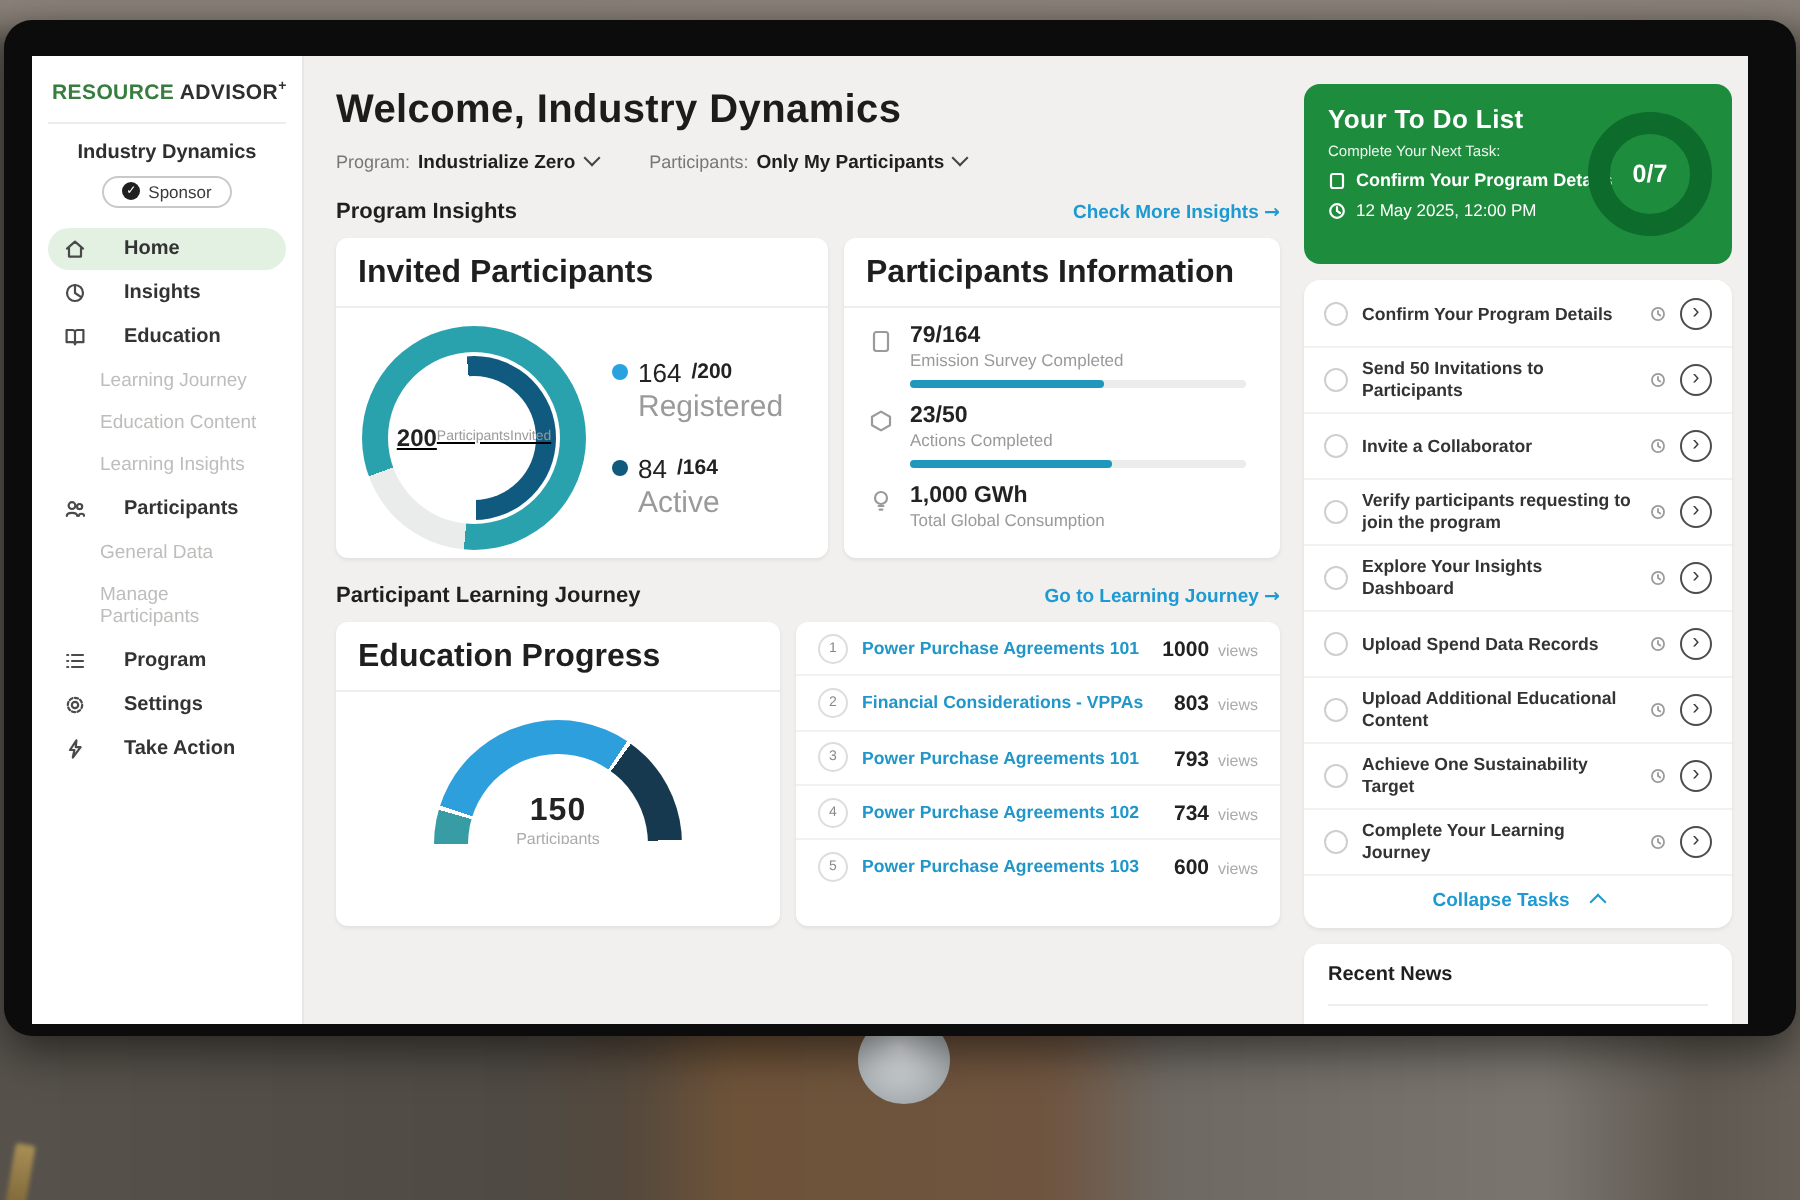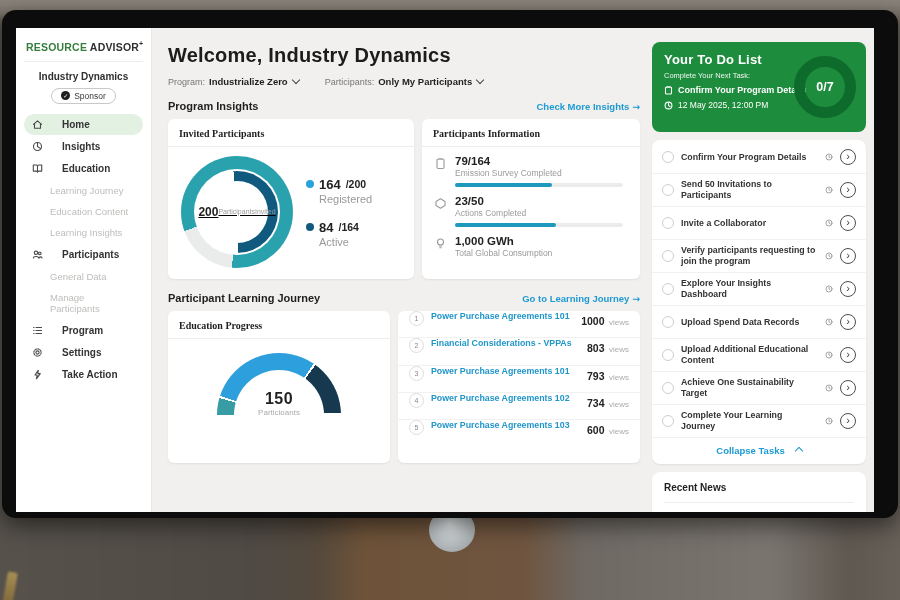--- a/index.html
+++ b/index.html
@@ -47,38 +47,38 @@
   .filters{display:flex;gap:26px;font-size:9px;color:#777;align-items:center;}
   .fval{color:#1f1f1f;font-weight:bold;font-size:9.5px;margin-left:4px;}
   .chev{display:inline-block;width:5px;height:5px;border-right:1.4px solid #444;border-bottom:1.4px solid #444;
       transform:rotate(45deg);margin-left:5px;vertical-align:2px;}
   .chev.up{transform:rotate(-135deg);vertical-align:-2px;border-color:#1d9ad2;}
   .sec-head{display:flex;justify-content:space-between;align-items:center;margin:13px 0 7px;}
   .sec-title{font-size:11px;font-weight:bold;color:#1f1f1f;}
   .sec-link{font-size:9.5px;font-weight:bold;color:#1d9ad2;cursor:pointer;text-decoration:none;}
   .cards{display:flex;gap:8px;}
   .card{background:#fff;border-radius:6px;box-shadow:0 1px 2px rgba(0,0,0,.07);box-sizing:border-box;}
-  .card-h{font-size:10px;font-weight:bold;color:#1f1f1f;padding:9px 11px 7px;border-bottom:1px solid #eee;font-family:Liberation Serif, serif;}
+  .card-h{font-size:16px;font-weight:bold;color:#1f1f1f;padding:9px 11px 7px;border-bottom:1px solid #eee;}
 
   
   #card-invited{width:246px;height:160px;}
   .invited-body{display:flex;align-items:center;gap:13px;padding:9px 4px 0 13px;}
   .donut{width:112px;height:112px;border-radius:50%;position:relative;flex:none;}
   .d-gap{position:absolute;inset:13px;background:#fff;border-radius:50%;}
   .d-ring2{position:absolute;inset:2px;border-radius:50%;}
   .d-center{position:absolute;inset:10px;background:#fff;border-radius:50%;display:flex;flex-direction:row;
       align-items:center;justify-content:center;text-align:center;text-decoration:underline;}
   .d-val{font-size:12px;font-weight:bold;color:#222;}
   .d-lab{font-size:7px;color:#9a9a9a;line-height:1.2;}
   .ileg{display:flex;flex-direction:column;gap:15px;}
   .ileg-top{display:flex;align-items:center;gap:5px;}
   .dot{width:8px;height:8px;border-radius:50%;flex:none;}
-  .ileg-num{font-size:13px;font-weight:bold;color:#222;}
+  .ileg-num{font-size:13px;font-weight:normal;color:#222;}
   .ileg-den{font-size:10.5px;font-weight:bold;color:#222;}
-  .ileg-lab{font-size:11px;color:#9a9a9a;margin:1px 0 0 13px;}
+  .ileg-lab{font-size:15px;color:#9a9a9a;margin:1px 0 0 13px;}
 
   
   #card-pinfo{width:218px;height:160px;}
   .stat{display:flex;gap:8px;padding:8px 12px 0;}
   .sicon{width:13px;height:13px;margin-top:2px;flex:none;}
   .sicon path,.sicon circle,.sicon rect,.sicon line{fill:none;stroke:#9a9a9a;stroke-width:1.1;stroke-linecap:round;stroke-linejoin:round;}
   .stat-val{font-size:11.5px;font-weight:bold;color:#222;}
   .stat-lab{font-size:8.5px;color:#9a9a9a;margin-top:1px;}
   .track{height:4px;background:#ececea;border-radius:2px;margin-top:5px;width:168px;}
   .fill{height:4px;border-radius:2px;background:#1e98bc;}
@@ -91,21 +91,21 @@
   .g-center{position:absolute;left:0;right:0;bottom:-2px;text-align:center;}
   .g-val{font-size:16px;font-weight:bold;color:#222;letter-spacing:.5px;}
   .g-lab{font-size:8px;color:#ababab;}
   .eg{display:flex;justify-content:space-between;padding:11px 14px 0;}
   .eg-top{display:flex;align-items:center;gap:4px;font-size:11px;font-weight:bold;color:#222;}
   .eg .dot{width:7px;height:7px;}
   .eg-lab{font-size:8px;color:#9a9a9a;padding-left:11px;margin-top:1px;}
 
   
   #card-lessons{width:242px;height:152px;}
-  .lesson{display:flex;align-items:flex-start;gap:7px;padding:0 11px;height:26.3px;border-bottom:1px solid #f1f1ef;}
+  .lesson{display:flex;align-items:center;gap:7px;padding:0 11px;height:26.3px;border-bottom:1px solid #f1f1ef;}
   .lesson:last-child{border-bottom:none;}
   .rank{width:13px;height:13px;border:1px solid #ddd;border-radius:50%;font-size:7px;color:#888;
       display:flex;align-items:center;justify-content:center;flex:none;}
   .lesson-title{flex:1;font-size:8.8px;font-weight:bold;color:#2196c9;text-decoration:none;white-space:nowrap;overflow:hidden;}
   .views{white-space:nowrap;}
   .vnum{font-size:10.5px;font-weight:bold;color:#222;}
   .vlab{font-size:8px;color:#ababab;}
 
   
   .right{width:214px;flex:none;margin-left:4px;padding-top:14px;}

